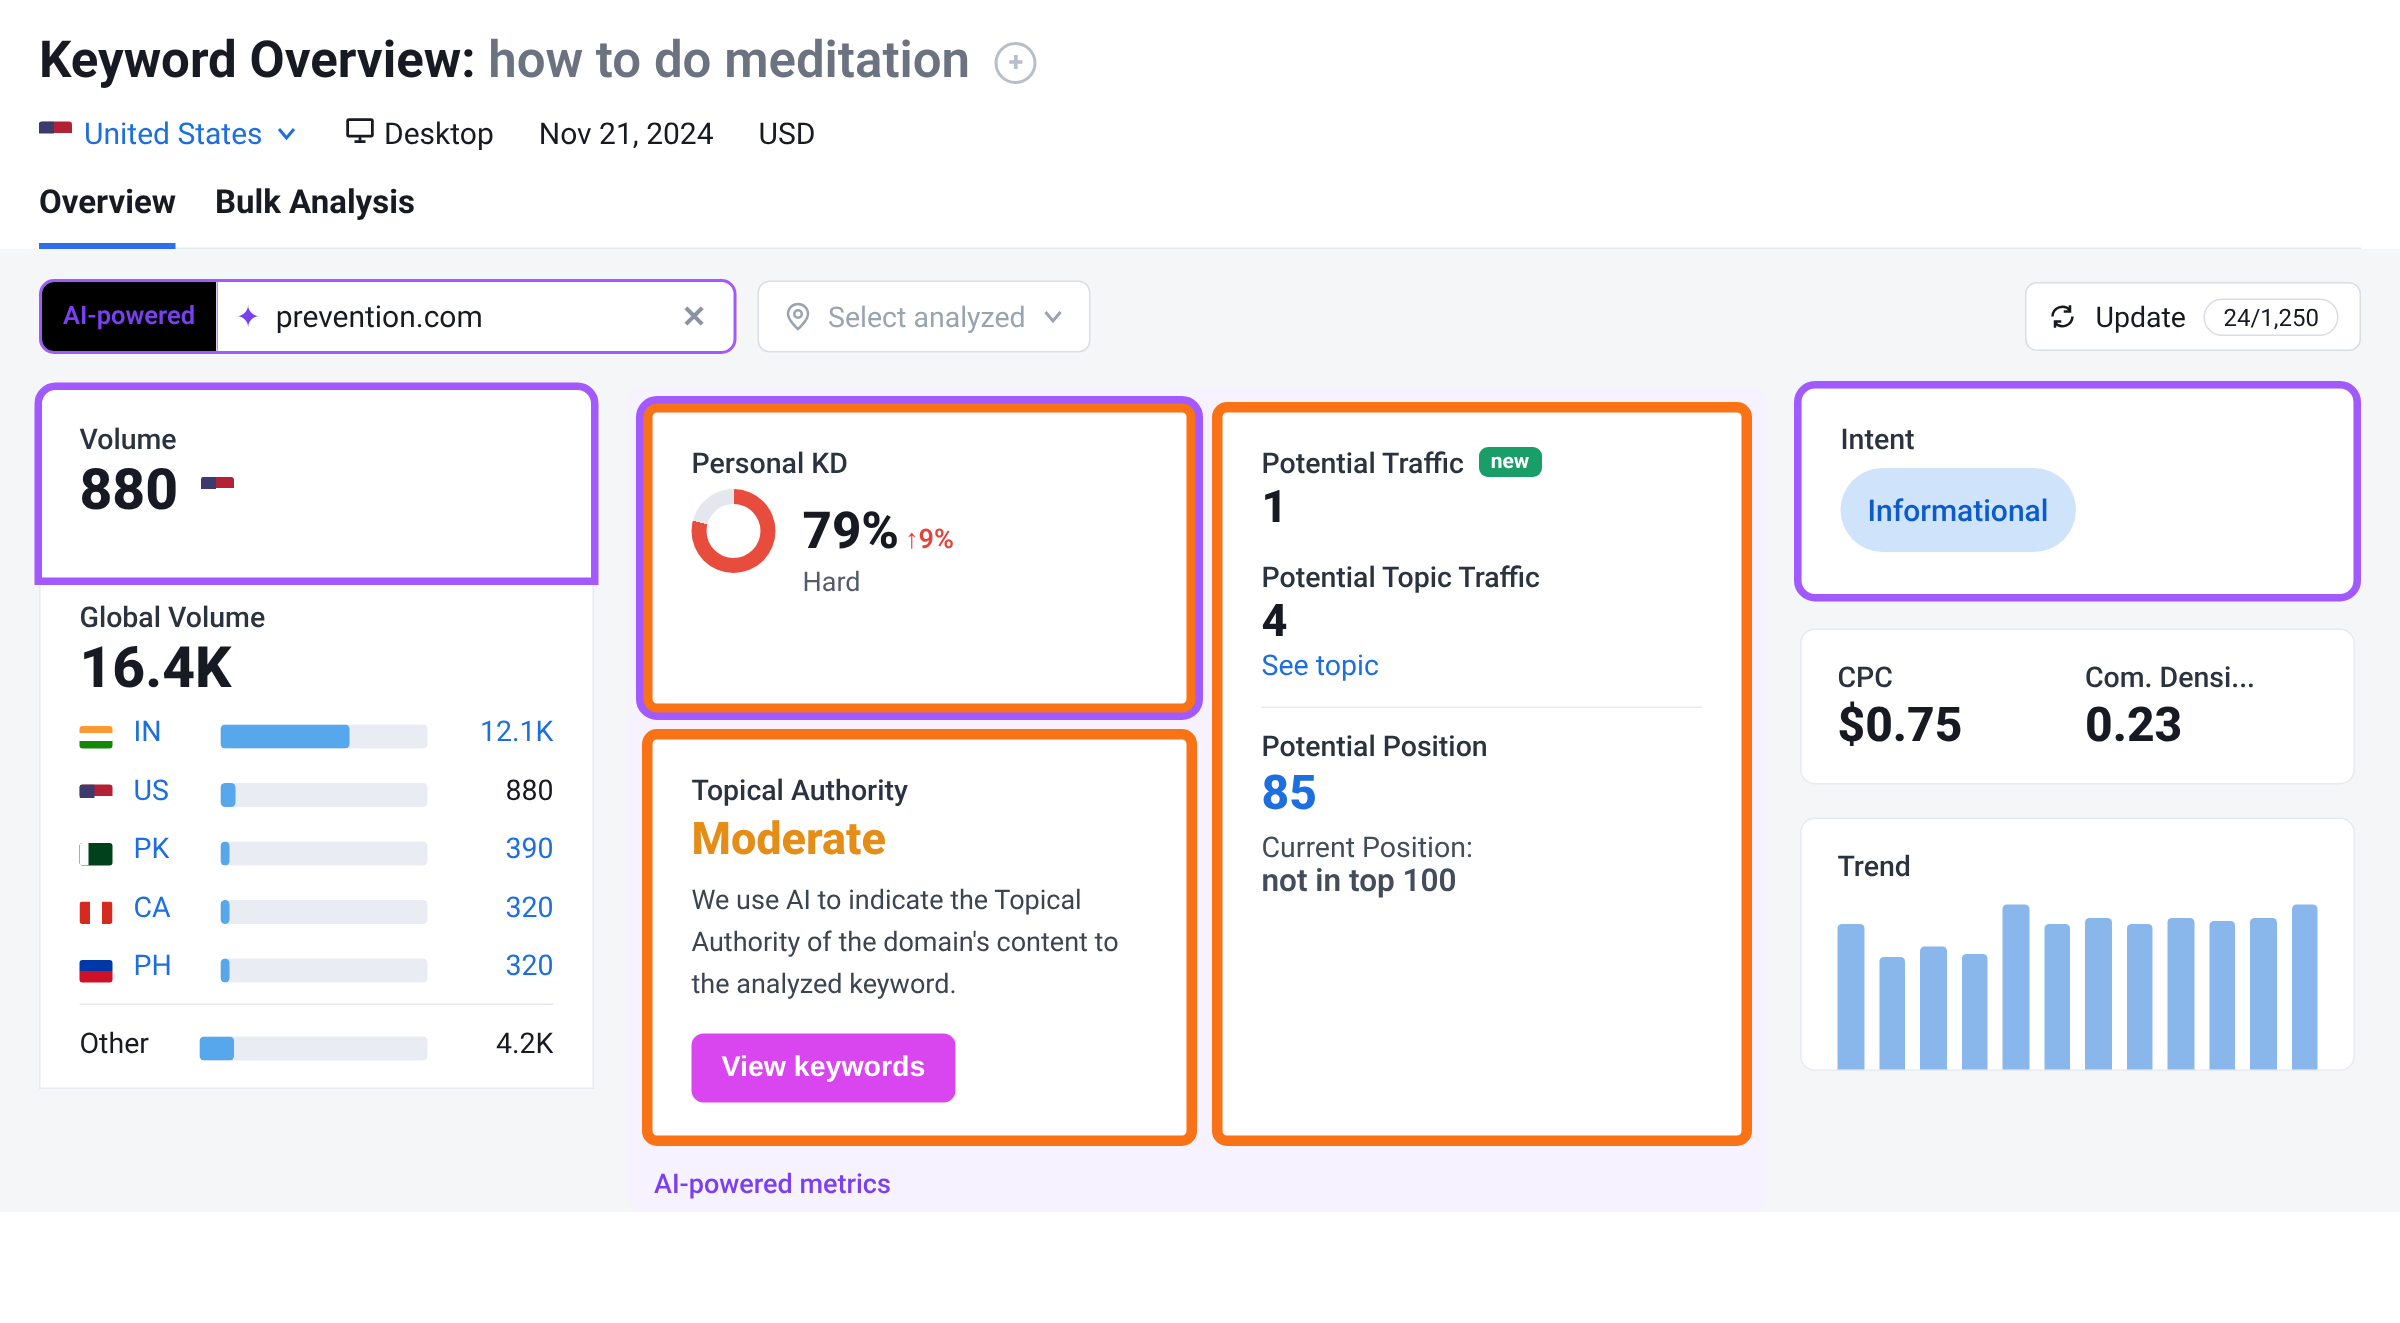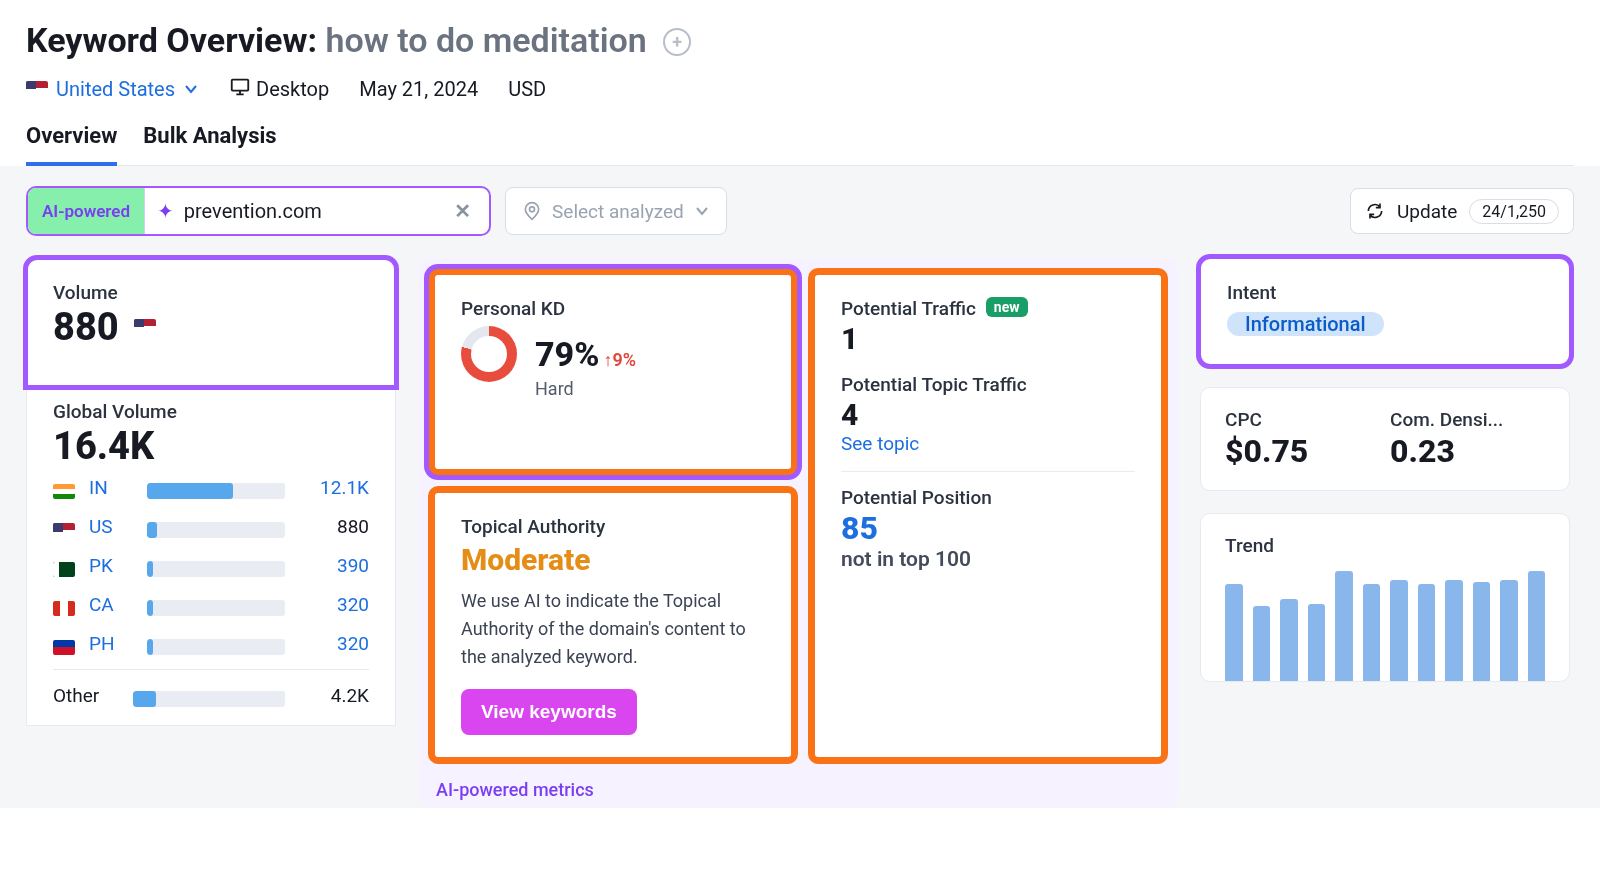--- a/index.html
+++ b/index.html
@@ -36,21 +36,21 @@
   .flag-ca::before,.flag-ca::after{content:"";position:absolute;top:0;width:30%;height:100%;background:#d52b1e;}
   .flag-ca::after{right:0;}
   .flag-ph{background:linear-gradient(#0038a8 0 50%,#ce1126 50% 100%);}
   .filters svg{vertical-align:-2px;}
   .tabs{display:flex;gap:26px;border-bottom:1px solid var(--border);font-size:22px;font-weight:700;}
   .tab{padding:0 0 14px 0;margin-bottom:-1px;cursor:pointer;}
   .tab.active{color:var(--text);border-bottom:4px solid #2f6feb;}
   .below-tabs{background:var(--bg);padding:20px 0 0 0;margin:0 -26px;padding-left:26px;padding-right:26px;}
   .toolbar{display:flex;align-items:center;gap:14px;margin-bottom:22px;}
   .ai-chip-wrap{display:flex;align-items:center;background:#fff;border:2px solid var(--purple-border);border-radius:10px;overflow:hidden;height:46px;}
-  .ai-chip{background:#86efac;color:#7a3ff0;padding:0 14px;height:100%;display:flex;align-items:center;font-size:17px;font-weight:600;border-right:1px solid #d9c9ff;}
+  .ai-chip{background:#000000;color:#7a3ff0;padding:0 14px;height:100%;display:flex;align-items:center;font-size:17px;font-weight:600;border-right:1px solid #d9c9ff;}
   .domain-box{display:flex;align-items:center;gap:10px;padding:0 12px;font-size:20px;min-width:320px;position:relative;}
   .sparkle{color:#7a3ff0;}
   .clear-x{color:#8a93a2;font-weight:700;font-size:20px;margin-left:auto;padding:0 6px;cursor:pointer;}
   .loc-select{display:flex;align-items:center;gap:10px;border:1px solid #d9dde4;background:#fff;border-radius:8px;height:46px;padding:0 16px;color:#9aa3b2;font-size:19px;}
   .update{margin-left:auto;display:flex;align-items:center;gap:12px;border:1px solid #d9dde4;background:#fff;border-radius:8px;height:44px;padding:0 14px;font-size:19px;}
   .update .count{border:1px solid #d9dde4;border-radius:999px;padding:2px 12px;font-size:16px;}
   .grid{display:grid;grid-template-columns:370px 760px 370px;gap:22px;align-items:start;}
   
   .card{background:#fff;border:1px solid #e7eaf0;border-radius:10px;}
   .vol{padding:22px 26px 6px 26px;}
@@ -84,21 +84,21 @@
   .see-topic{color:var(--link);font-size:19px;}
   .pt-block{margin-bottom:16px;}
   .pt-block .big{font-size:30px;}
   .pos-85{color:var(--link);font-size:32px;font-weight:800;}
   .cur{color:#444c5c;font-size:19px;margin-top:6px;}
   .notin{color:#444c5c;font-size:21px;font-weight:600;}
   .hdiv{height:1px;background:#e8ebf2;margin:14px 0;}
   .left-stack .card{margin-bottom:0;}
   
   .rcol{display:flex;flex-direction:column;gap:22px;}
-  .intent-chip{display:inline-block;background:var(--chip-blue);color:#0b5cc9;border-radius:999px;padding:0 18px;font-size:20px;font-weight:500;margin-top:8px;}
+  .intent-chip{display:inline-block;background:var(--chip-blue);color:#0b5cc9;border-radius:999px;padding:16px 18px;font-size:20px;font-weight:500;margin-top:8px;}
   .cpcgrid{display:grid;grid-template-columns:1fr 1fr;gap:10px;}
   .trend{padding:20px 24px 0 24px;}
   .trend .bars{display:flex;align-items:flex-end;gap:10px;height:110px;margin-top:14px;}
   .trend .b{width:22px;background:#8ab7eb;border-radius:3px 3px 0 0;}
   .pkd-ta-stack{display:flex;flex-direction:column;gap:10px;}
 </style>
 </head>
 <body>
 
 <div class="page">
@@ -116,21 +116,21 @@
           <path d="M3 5l5 6 5-6" fill="none" stroke="#1d6fe0" stroke-width="2"></path>
         </svg>
     </span>
     <span>
       <svg width="22" height="22" viewBox="0 0 24 24">
           <rect x="3" y="4" width="18" height="12" rx="1" fill="none" stroke="#171a22" stroke-width="2"></rect>
           <path d="M8 20h8M12 16v4" stroke="#171a22" stroke-width="2"></path>
         </svg>
       <span>Desktop</span>
     </span>
-    <span>May 21, 2024</span>
+    <span>Nov 21, 2024</span>
     <span>USD</span>
   </div>
 
   <div class="tabs">
     <div class="tab active">Overview</div>
     <div class="tab">Bulk Analysis</div>
   </div>
 
   <div class="below-tabs">
     <div class="toolbar">
@@ -259,20 +259,21 @@
             </div>
             <div class="pt-block">
               <div class="label">Potential Topic Traffic</div>
               <div class="big">4</div>
               <a class="see-topic">See topic</a>
             </div>
             <div class="hdiv"></div>
             <div>
               <div class="label">Potential Position</div>
               <div class="pos-85">85</div>
+              <div class="cur">Current Position:</div>
               <div class="notin">not in top 100</div>
             </div>
           </div>
         </div>
         <div class="aipanel-label">AI-powered metrics</div>
         <div style="height:34px;"></div>
       </div>
 
       <div class="rcol">
         <div class="card hl" style="padding:22px 26px 28px 26px;">

